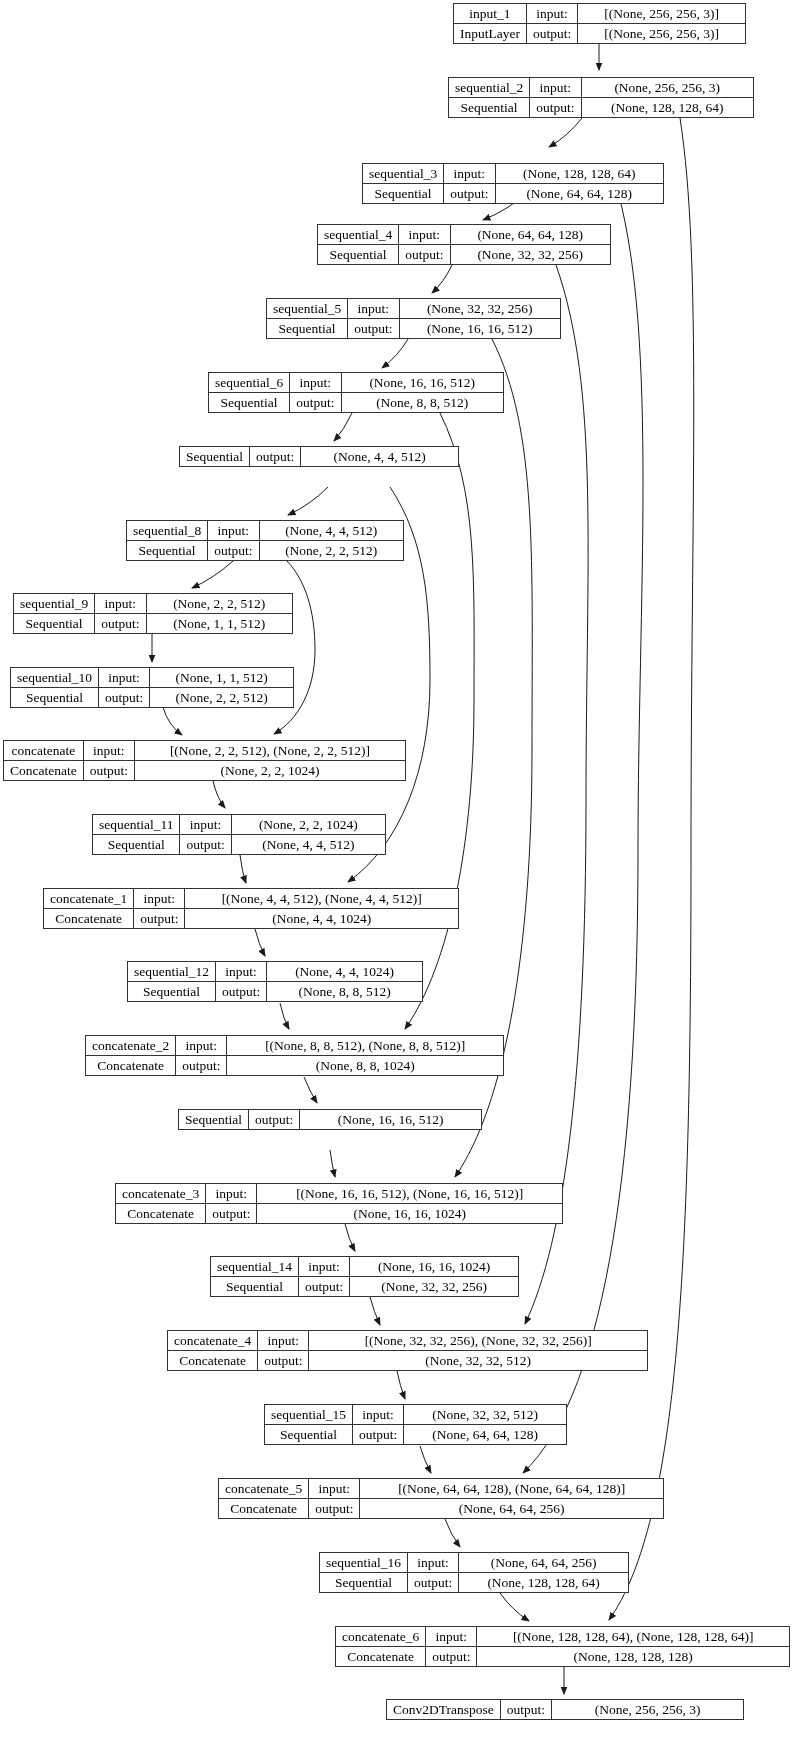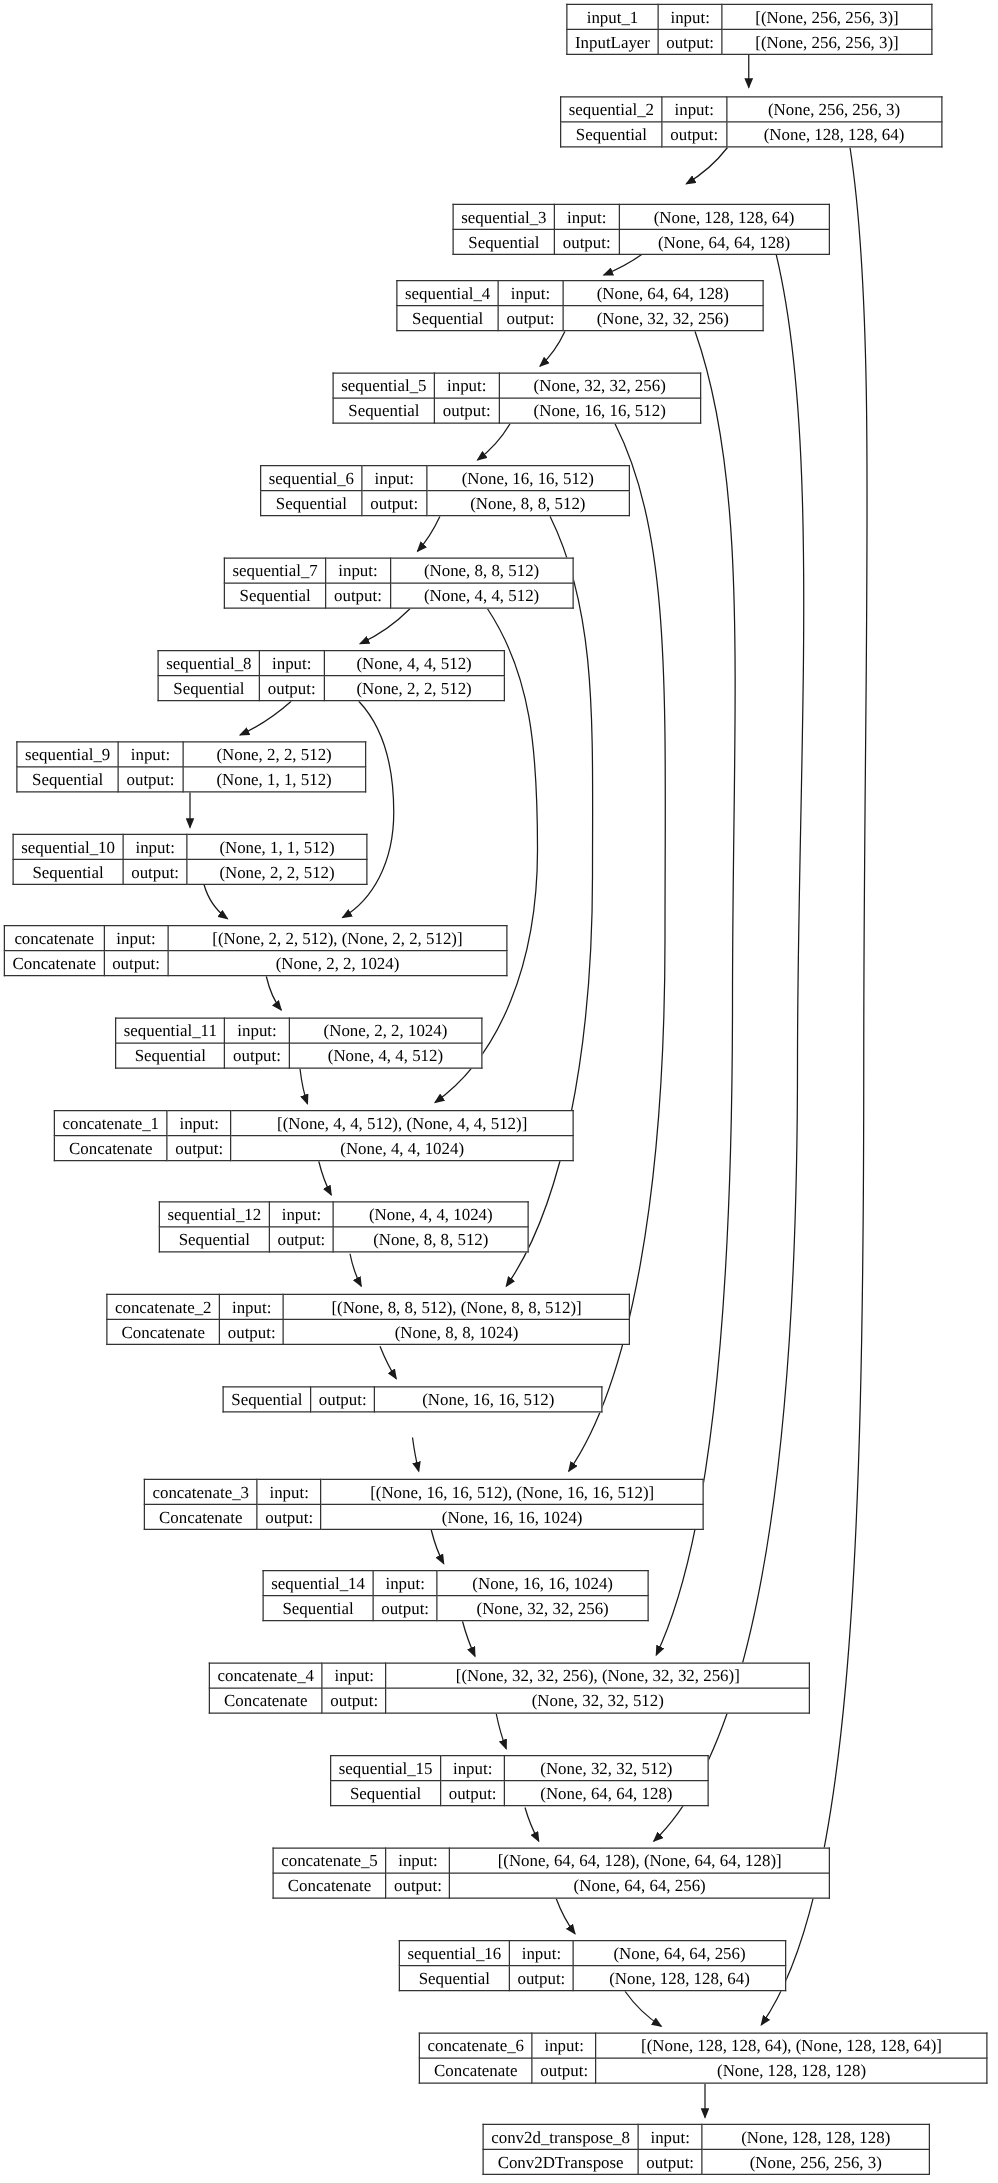--- a/index.html
+++ b/index.html
@@ -138,120 +138,115 @@
       </div>
     <div class="r">
         <div class="c fit">Sequential</div>
         <div class="c fit">output:</div>
         <div class="c shape">(None, 8, 8, 512)</div>
       </div>
   </div>
 
   <div class="node" style="left:179px;top:446px;width:279px">
     <div class="r">
-        <div class="c fit">sequential_7</div>
-        <div class="c fit">input:</div>
+        <div class="c fit">Sequential</div>
+        <div class="c fit">output:</div>
+        <div class="c shape">(None, 4, 4, 512)</div>
+      </div>
+  </div>
+
+  <div class="node" style="left:126px;top:520px;width:277px">
+    <div class="r">
+        <div class="c fit">sequential_8</div>
+        <div class="c fit">input:</div>
+        <div class="c shape">(None, 4, 4, 512)</div>
+      </div>
+    <div class="r">
+        <div class="c fit">Sequential</div>
+        <div class="c fit">output:</div>
+        <div class="c shape">(None, 2, 2, 512)</div>
+      </div>
+  </div>
+
+  <div class="node" style="left:13px;top:593px;width:279px">
+    <div class="r">
+        <div class="c fit">sequential_9</div>
+        <div class="c fit">input:</div>
+        <div class="c shape">(None, 2, 2, 512)</div>
+      </div>
+    <div class="r">
+        <div class="c fit">Sequential</div>
+        <div class="c fit">output:</div>
+        <div class="c shape">(None, 1, 1, 512)</div>
+      </div>
+  </div>
+
+  <div class="node" style="left:10px;top:667px;width:283px">
+    <div class="r">
+        <div class="c fit">sequential_10</div>
+        <div class="c fit">input:</div>
+        <div class="c shape">(None, 1, 1, 512)</div>
+      </div>
+    <div class="r">
+        <div class="c fit">Sequential</div>
+        <div class="c fit">output:</div>
+        <div class="c shape">(None, 2, 2, 512)</div>
+      </div>
+  </div>
+
+  <div class="node" style="left:3px;top:740px;width:402px">
+    <div class="r">
+        <div class="c fit">concatenate</div>
+        <div class="c fit">input:</div>
+        <div class="c shape">[(None, 2, 2, 512), (None, 2, 2, 512)]</div>
+      </div>
+    <div class="r">
+        <div class="c fit">Concatenate</div>
+        <div class="c fit">output:</div>
+        <div class="c shape">(None, 2, 2, 1024)</div>
+      </div>
+  </div>
+
+  <div class="node" style="left:92px;top:814px;width:293px">
+    <div class="r">
+        <div class="c fit">sequential_11</div>
+        <div class="c fit">input:</div>
+        <div class="c shape">(None, 2, 2, 1024)</div>
+      </div>
+    <div class="r">
+        <div class="c fit">Sequential</div>
+        <div class="c fit">output:</div>
+        <div class="c shape">(None, 4, 4, 512)</div>
+      </div>
+  </div>
+
+  <div class="node" style="left:43px;top:888px;width:415px">
+    <div class="r">
+        <div class="c fit">concatenate_1</div>
+        <div class="c fit">input:</div>
+        <div class="c shape">[(None, 4, 4, 512), (None, 4, 4, 512)]</div>
+      </div>
+    <div class="r">
+        <div class="c fit">Concatenate</div>
+        <div class="c fit">output:</div>
+        <div class="c shape">(None, 4, 4, 1024)</div>
+      </div>
+  </div>
+
+  <div class="node" style="left:127px;top:961px;width:295px">
+    <div class="r">
+        <div class="c fit">sequential_12</div>
+        <div class="c fit">input:</div>
+        <div class="c shape">(None, 4, 4, 1024)</div>
+      </div>
+    <div class="r">
+        <div class="c fit">Sequential</div>
+        <div class="c fit">output:</div>
         <div class="c shape">(None, 8, 8, 512)</div>
       </div>
-    <div class="r">
-        <div class="c fit">Sequential</div>
-        <div class="c fit">output:</div>
-        <div class="c shape">(None, 4, 4, 512)</div>
-      </div>
-  </div>
-
-  <div class="node" style="left:126px;top:520px;width:277px">
-    <div class="r">
-        <div class="c fit">sequential_8</div>
-        <div class="c fit">input:</div>
-        <div class="c shape">(None, 4, 4, 512)</div>
-      </div>
-    <div class="r">
-        <div class="c fit">Sequential</div>
-        <div class="c fit">output:</div>
-        <div class="c shape">(None, 2, 2, 512)</div>
-      </div>
-  </div>
-
-  <div class="node" style="left:13px;top:593px;width:279px">
-    <div class="r">
-        <div class="c fit">sequential_9</div>
-        <div class="c fit">input:</div>
-        <div class="c shape">(None, 2, 2, 512)</div>
-      </div>
-    <div class="r">
-        <div class="c fit">Sequential</div>
-        <div class="c fit">output:</div>
-        <div class="c shape">(None, 1, 1, 512)</div>
-      </div>
-  </div>
-
-  <div class="node" style="left:10px;top:667px;width:283px">
-    <div class="r">
-        <div class="c fit">sequential_10</div>
-        <div class="c fit">input:</div>
-        <div class="c shape">(None, 1, 1, 512)</div>
-      </div>
-    <div class="r">
-        <div class="c fit">Sequential</div>
-        <div class="c fit">output:</div>
-        <div class="c shape">(None, 2, 2, 512)</div>
-      </div>
-  </div>
-
-  <div class="node" style="left:3px;top:740px;width:402px">
-    <div class="r">
-        <div class="c fit">concatenate</div>
-        <div class="c fit">input:</div>
-        <div class="c shape">[(None, 2, 2, 512), (None, 2, 2, 512)]</div>
-      </div>
-    <div class="r">
-        <div class="c fit">Concatenate</div>
-        <div class="c fit">output:</div>
-        <div class="c shape">(None, 2, 2, 1024)</div>
-      </div>
-  </div>
-
-  <div class="node" style="left:92px;top:814px;width:293px">
-    <div class="r">
-        <div class="c fit">sequential_11</div>
-        <div class="c fit">input:</div>
-        <div class="c shape">(None, 2, 2, 1024)</div>
-      </div>
-    <div class="r">
-        <div class="c fit">Sequential</div>
-        <div class="c fit">output:</div>
-        <div class="c shape">(None, 4, 4, 512)</div>
-      </div>
-  </div>
-
-  <div class="node" style="left:43px;top:888px;width:415px">
-    <div class="r">
-        <div class="c fit">concatenate_1</div>
-        <div class="c fit">input:</div>
-        <div class="c shape">[(None, 4, 4, 512), (None, 4, 4, 512)]</div>
-      </div>
-    <div class="r">
-        <div class="c fit">Concatenate</div>
-        <div class="c fit">output:</div>
-        <div class="c shape">(None, 4, 4, 1024)</div>
-      </div>
-  </div>
-
-  <div class="node" style="left:127px;top:961px;width:295px">
-    <div class="r">
-        <div class="c fit">sequential_12</div>
-        <div class="c fit">input:</div>
-        <div class="c shape">(None, 4, 4, 1024)</div>
-      </div>
-    <div class="r">
-        <div class="c fit">Sequential</div>
-        <div class="c fit">output:</div>
-        <div class="c shape">(None, 8, 8, 512)</div>
-      </div>
   </div>
 
   <div class="node" style="left:85px;top:1035px;width:418px">
     <div class="r">
         <div class="c fit">concatenate_2</div>
         <div class="c fit">input:</div>
         <div class="c shape">[(None, 8, 8, 512), (None, 8, 8, 512)]</div>
       </div>
     <div class="r">
         <div class="c fit">Concatenate</div>
@@ -354,24 +349,19 @@
       </div>
     <div class="r">
         <div class="c fit">Concatenate</div>
         <div class="c fit">output:</div>
         <div class="c shape">(None, 128, 128, 128)</div>
       </div>
   </div>
 
   <div class="node" style="left:386px;top:1699px;width:357px">
     <div class="r">
-        <div class="c fit">conv2d_transpose_8</div>
-        <div class="c fit">input:</div>
-        <div class="c shape">(None, 128, 128, 128)</div>
-      </div>
-    <div class="r">
         <div class="c fit">Conv2DTranspose</div>
         <div class="c fit">output:</div>
         <div class="c shape">(None, 256, 256, 3)</div>
       </div>
   </div>
 
 </div>
 
 </body></html>

